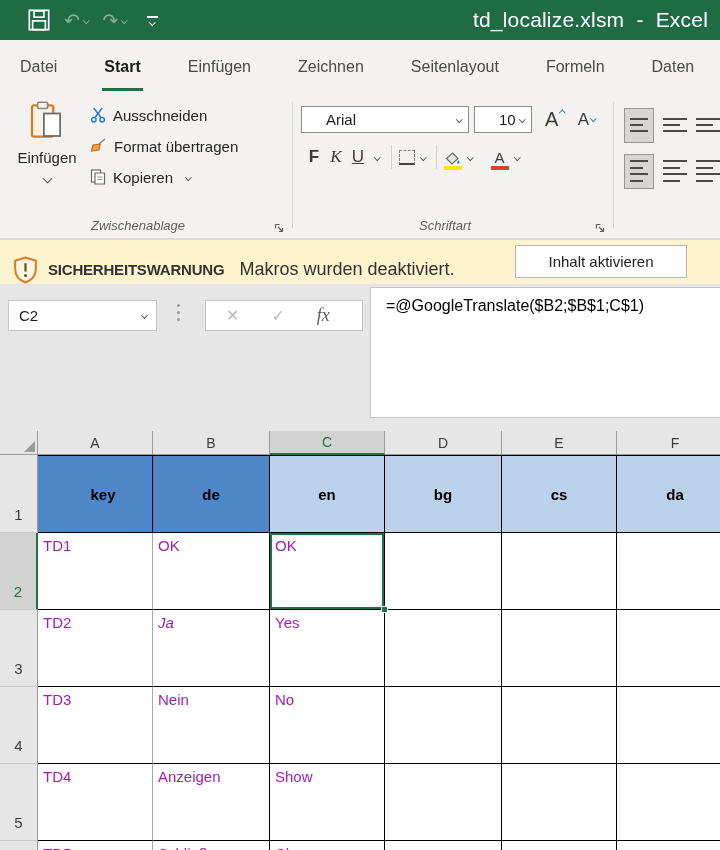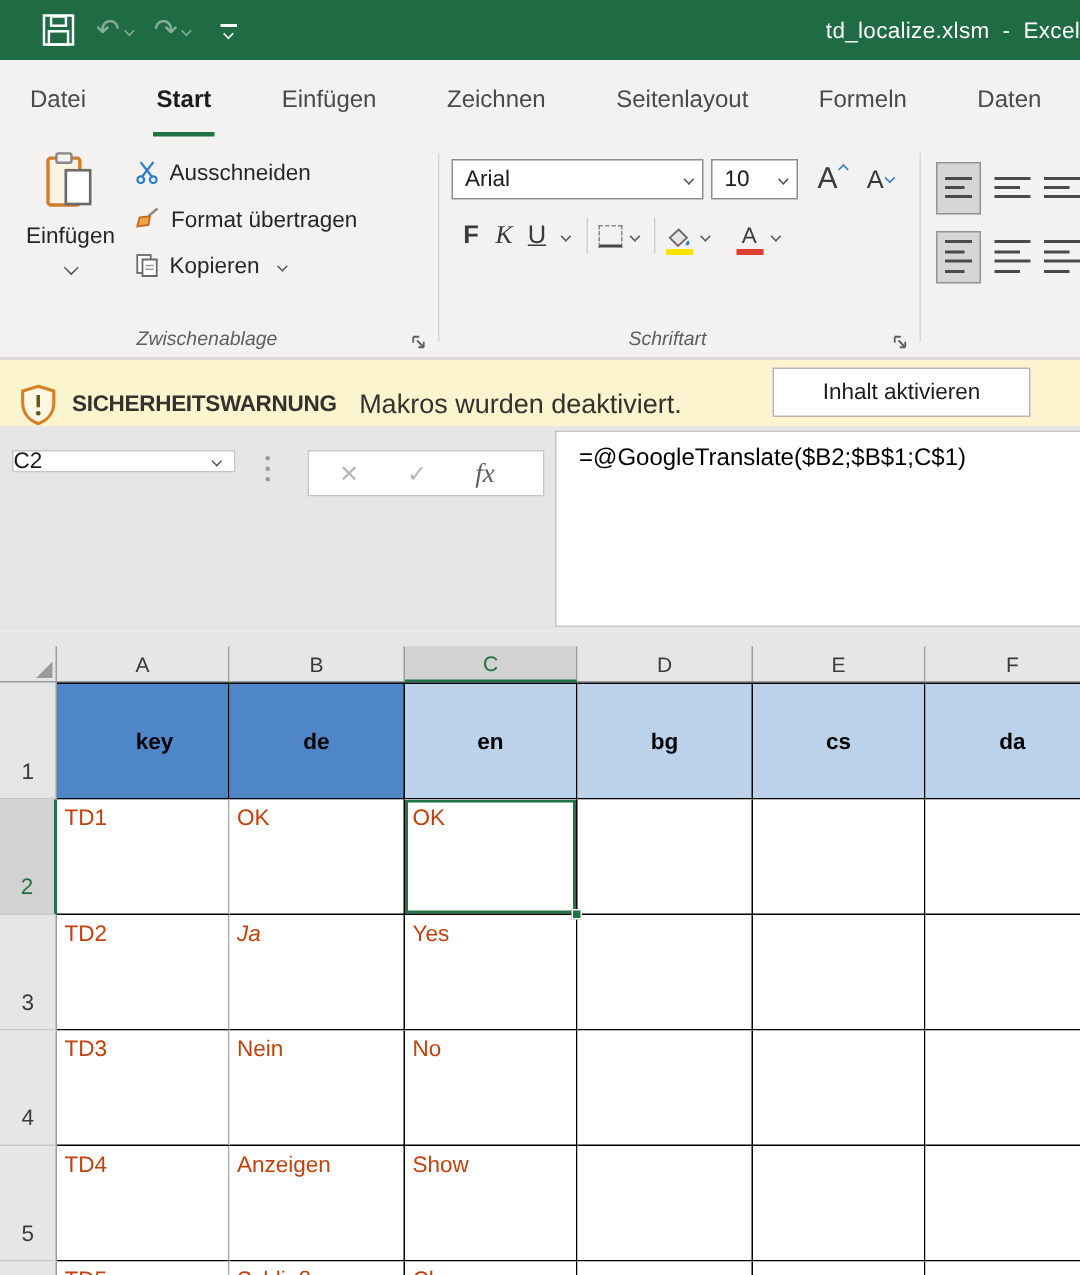--- a/index.html
+++ b/index.html
@@ -14,21 +14,21 @@
   
   .titlebar{position:absolute;left:0;top:0;width:720px;height:40px;background:var(--titlegreen);display:flex;align-items:center;color:#fff;}
   .qat{display:flex;align-items:center;gap:14px;margin-left:28px;}
   .qbtn{display:flex;align-items:center;gap:4px;}
   .dim{opacity:.45}
   .uarrow{font-size:19px;line-height:1}
   .chev{display:inline-block;width:7px;height:7px;border-right:1.7px solid currentColor;border-bottom:1.7px solid currentColor;transform:rotate(45deg);}
   .chev.s{width:4.5px;height:4.5px;border-width:1.4px}
   .qatchev{display:flex;flex-direction:column;align-items:center;margin-left:6px}
   .qatchev b{display:block;width:11px;height:2px;background:#fff;margin-bottom:2px}
-  .wintitle{margin-left:auto;font-size:15px;letter-spacing:.2px;white-space:pre;}
+  .wintitle{margin-left:auto;margin-right:12px;font-size:21px;letter-spacing:.2px;white-space:pre;}
 
   
   .tabbar{position:absolute;left:0;top:40px;width:720px;height:54px;background:var(--ribbonbg);display:flex;align-items:center;gap:47px;padding-left:20px;overflow:hidden;}
   .tab{position:relative;font-size:16px;color:#4a4a4a;height:100%;display:flex;align-items:center;white-space:nowrap;cursor:default;}
   .tab.active{color:#1c1c1c;font-weight:700;}
   .tab.active::after{content:'';position:absolute;left:-2px;right:-2px;bottom:3px;height:3px;background:var(--green);}
 
   
   .ribbon{position:absolute;left:0;top:94px;width:720px;height:146px;background:var(--ribbonbg);border-bottom:2px solid #DCD9D6;display:flex;overflow:hidden;}
   .rgroup{position:relative;height:100%;}
@@ -39,21 +39,21 @@
   .clipgrp{width:292px;display:flex;}
   .pastebtn{width:74px;margin-left:10px;padding-top:7px;display:flex;flex-direction:column;align-items:center;font-size:15px;color:var(--ink);}
   .pastebtn .lbl{margin-top:8px}
   .pastebtn .chev{margin-top:9px;color:#5a5a5a}
   .clipcmds{margin-left:6px;padding-top:9px;display:flex;flex-direction:column;gap:7px;}
   .cmd{display:flex;align-items:center;gap:7px;font-size:15px;color:var(--ink);height:24px;}
   .cmd .chev{color:#5a5a5a;margin-left:6px}
 
   .fontgrp{width:320px;}
   .fontrow1{display:flex;align-items:center;margin:12px 0 0 8px;gap:5px;}
-  .combo{height:27px;background:#fff;border:1px solid #8f8d8b;display:flex;align-items:center;font-size:15px;color:#1c1c1c;padding-left:8px;position:relative;}
+  .combo{height:27px;background:#fff;border:1px solid #8f8d8b;display:flex;align-items:center;font-size:15px;color:#1c1c1c;padding-left:24px;position:relative;}
   .combo .chev{position:absolute;right:7px;color:#555}
   .fname{width:168px}
   .fsize{width:58px}
   .fontbig{font-size:20px;color:#3b3b3b;display:flex;align-items:flex-start;gap:2px;margin-left:8px}
   .fontbig .chev{color:#2B7CD3;margin-top:3px}
   .fontrow2{display:flex;align-items:center;margin:10px 0 0 10px;height:28px;}
   .fkbtn{font-size:17px;color:#3b3b3b;width:22px;text-align:center}
   .isep{width:1px;height:24px;background:#D2D0CE;margin:0 7px;}
   .stack{display:flex;flex-direction:column;align-items:center;justify-content:flex-end;height:26px;}
   .borderico{width:16px;height:15px;border:1px dashed #8a8886;border-bottom:2px solid #444;}
@@ -71,21 +71,21 @@
 
   
   .warnbar{position:absolute;left:0;top:240px;width:720px;height:60px;background:var(--warnbg);display:flex;align-items:center;border-bottom:1px solid #EDE2B5;}
   .shield{margin-left:13px;flex:none}
   .warnlbl{margin-left:10px;font-weight:700;font-size:15px;color:#33322F;letter-spacing:-.2px}
   .warnmsg{margin-left:15px;font-size:18px;color:#33322F}
   .warnbtn{position:absolute;left:515px;top:5px;width:172px;height:33px;background:#fff;border:1px solid #B8B5B2;font-size:15px;color:#1c1c1c;display:flex;align-items:center;justify-content:center;font-family:"Liberation Sans",sans-serif;}
 
   
   .fband{position:absolute;left:0;top:284px;width:720px;height:137px;background:var(--panelgray);}
-  .namebox{position:absolute;left:8px;top:16px;width:149px;height:15px;background:#fff;border:1px solid var(--boxborder);display:flex;align-items:center;font-size:15px;color:#1c1c1c;}
+  .namebox{position:absolute;left:8px;top:16px;width:149px;height:31px;background:#fff;border:1px solid var(--boxborder);display:flex;align-items:center;font-size:15px;color:#1c1c1c;padding-left:10px;}
   .namebox .chev{position:absolute;right:9px;width:5px;height:5px;color:#555}
   .vdots{position:absolute;left:177px;top:20px;display:flex;flex-direction:column;gap:4px;}
   .vdots i{width:3px;height:3px;border-radius:50%;background:#9a9a9a;display:block}
   .fbtns{position:absolute;left:205px;top:16px;width:158px;height:31px;background:#fff;border:1px solid var(--boxborder);display:flex;align-items:center;}
   .fbtns .x{color:#b8b8b8;font-size:16px;margin-left:20px}
   .fbtns .ok{color:#b8b8b8;font-size:16px;margin-left:32px}
   .fbtns .fx{font-family:"Liberation Serif",serif;font-style:italic;font-size:18px;color:#5f5f5f;margin-left:32px}
   .finput{position:absolute;left:370px;top:3px;width:350px;height:131px;background:#fff;border:1px solid var(--boxborder);border-right:none;font-size:16px;color:#000;padding:9px 0 0 15px;white-space:nowrap;}
 
   
@@ -96,21 +96,21 @@
   .ch{flex:none;background:#E7E6E6;border-right:1px solid var(--hdrline);border-bottom:1px solid var(--hdrline);display:flex;align-items:center;justify-content:center;font-size:14px;color:#3b3b3b;}
   .ch.sel{background:#D2D2D2;color:var(--green);border-bottom:2px solid var(--green);}
   .grow{display:flex;}
   .rh{width:38px;flex:none;background:#E7E6E6;border-right:1px solid var(--hdrline);border-bottom:1px solid #C9C9C9;display:flex;align-items:flex-end;justify-content:center;padding-bottom:9px;font-size:15px;color:#3b3b3b;}
   .rh.sel{background:#D2D2D2;color:var(--green);border-right:2px solid var(--green);font-weight:400;}
   .c{position:relative;flex:none;background:#fff;border-bottom:1px solid #000;border-right:1px solid #000;}
   .c.firstcol{border-right:1px solid var(--gridline);}
   .c.hrow{border-top:1px solid #000;display:flex;align-items:center;justify-content:center;font-weight:700;font-size:15px;color:#000;}
   .c.hdark{background:var(--dkblue);}
   .c.hlight{background:var(--ltblue);}
-  .ct{padding:4px 5px;font-size:15px;color:#c2410c;overflow:hidden;white-space:nowrap;}
+  .ct{padding:4px 5px;font-size:15px;color:#a21caf;overflow:hidden;white-space:nowrap;}
   .selcell{box-shadow:inset 0 0 0 2px var(--green);z-index:2;}
   .handle{position:absolute;right:-4px;bottom:-4px;width:7px;height:7px;background:var(--green);border:1px solid #fff;z-index:4;}
 </style>
 </head>
 <body>
 
 <div class="app">
 
   <div class="titlebar">
     <div class="qat">

